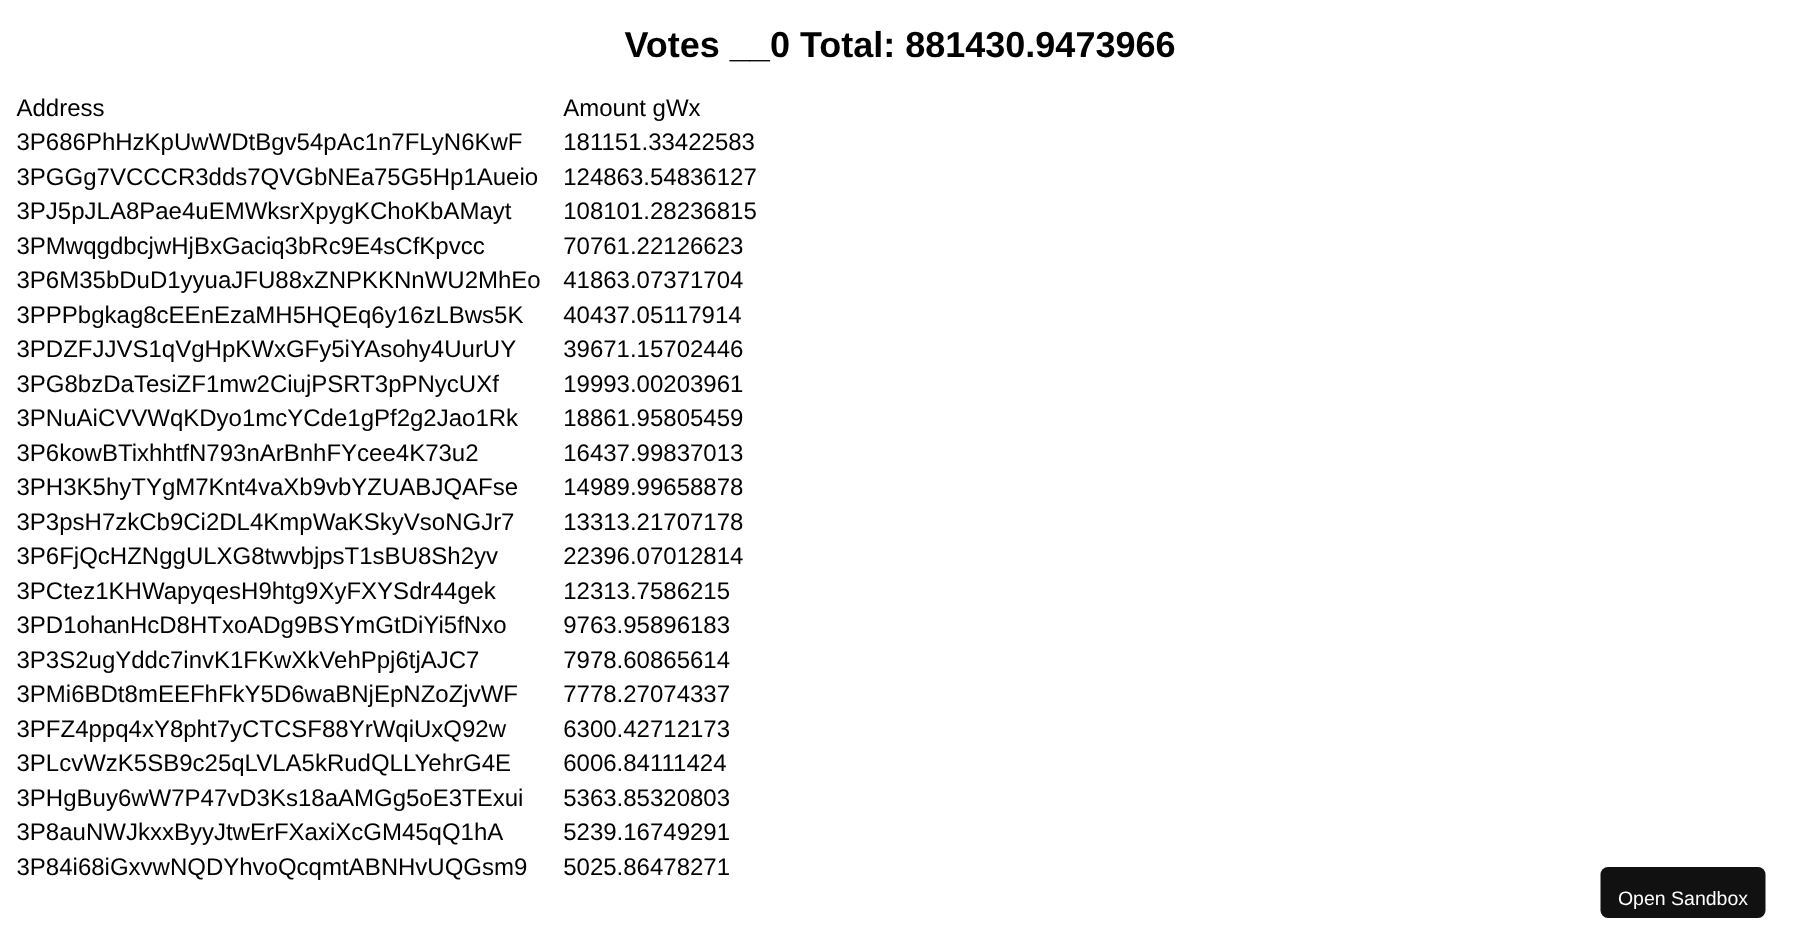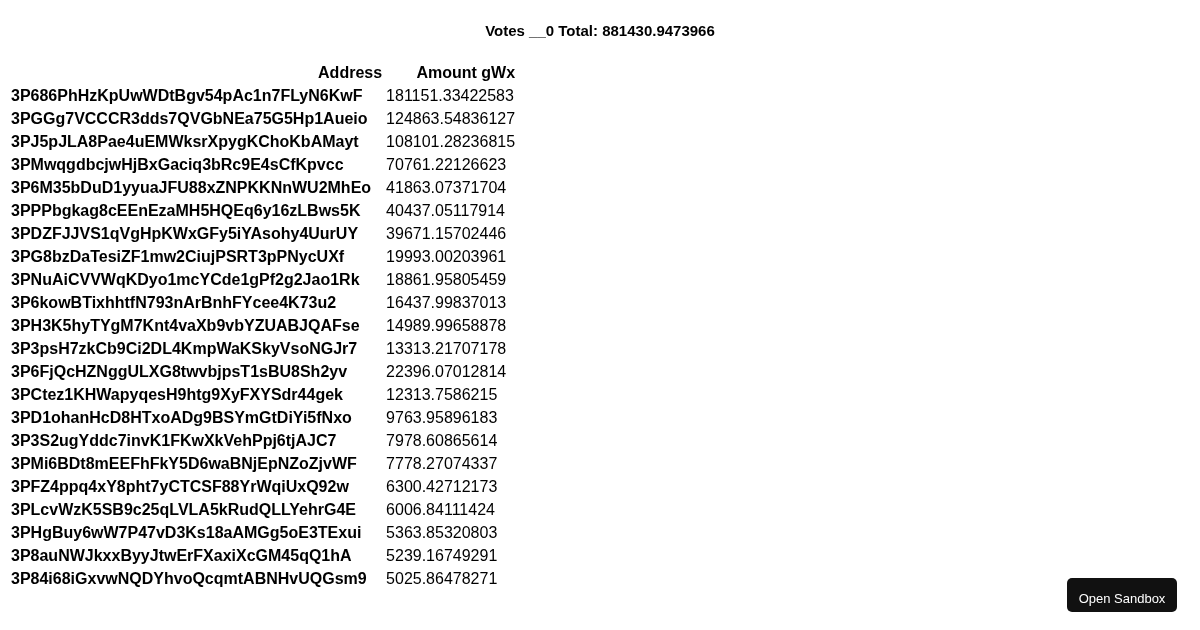--- a/index.html
+++ b/index.html
@@ -17,47 +17,47 @@
       width: 1200px;
       height: 630px;
     }
     h1.title {
       margin: 0;
       position: absolute;
       top: 19px;
       left: 0;
       width: 1200px;
       text-align: center;
-      font-size: 15px;
+      font-size: 24px;
       font-weight: bold;
       line-height: 24px;
     }
     table.votes {
       position: absolute;
       top: 60px;
       left: 8px;
       border-collapse: separate;
       border-spacing: 2px;
       font-size: 16px;
     }
     table.votes th {
-      font-weight: bold;
-      text-align: right;
+      font-weight: normal;
+      text-align: left;
       padding: 1px;
       line-height: 19px;
       height: 19px;
     }
     table.votes td {
       padding: 1px;
       line-height: 19px;
       height: 19px;
       white-space: nowrap;
       text-align: left;
     }
-    table.votes td.addr { padding-right: 12px; font-weight: bold; }
+    table.votes td.addr { padding-right: 12px; }
     .sandbox-btn {
       position: absolute;
       left: 1067px;
       top: 578px;
       width: 110px;
       height: 34px;
       background: #111111;
       color: #ffffff;
       border: none;
       border-radius: 5px;

